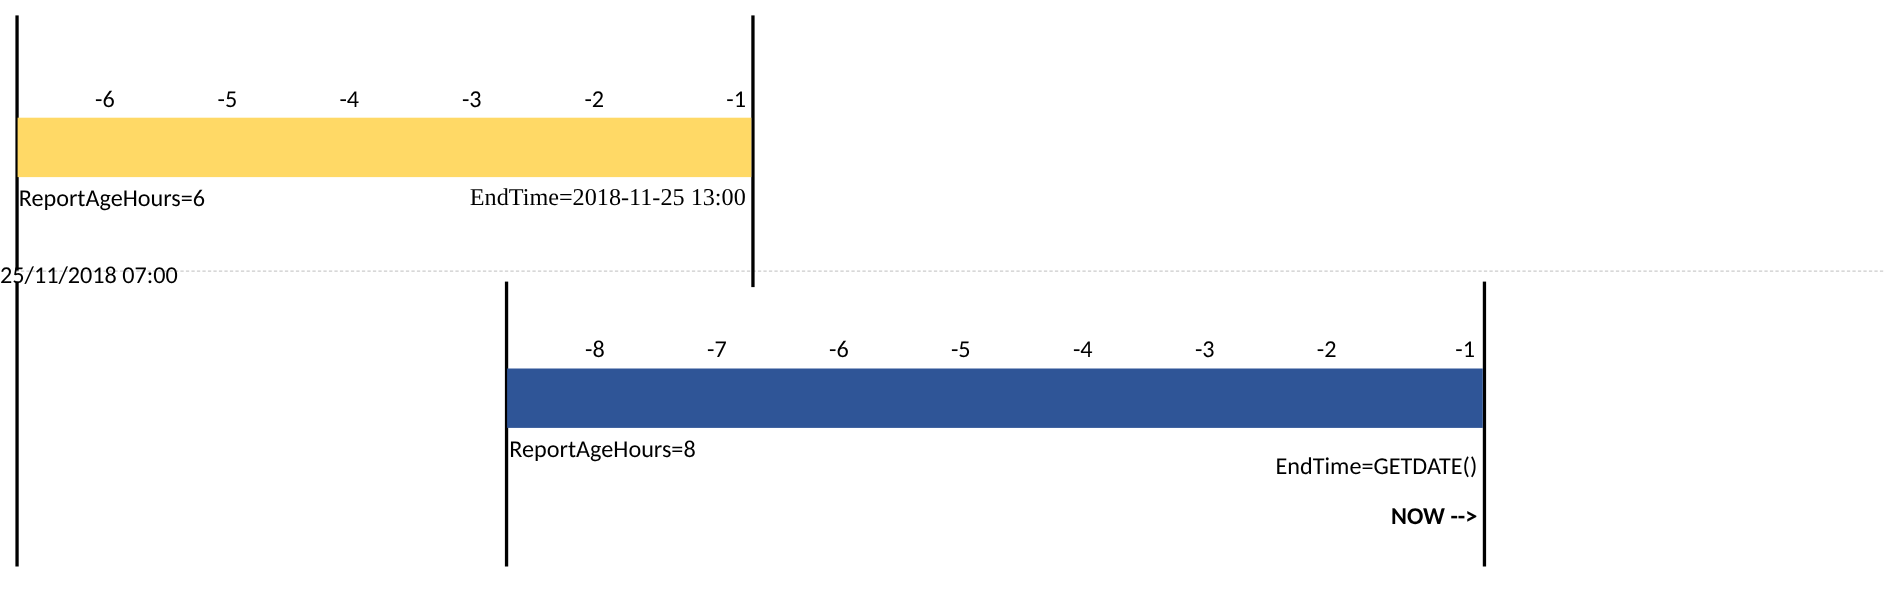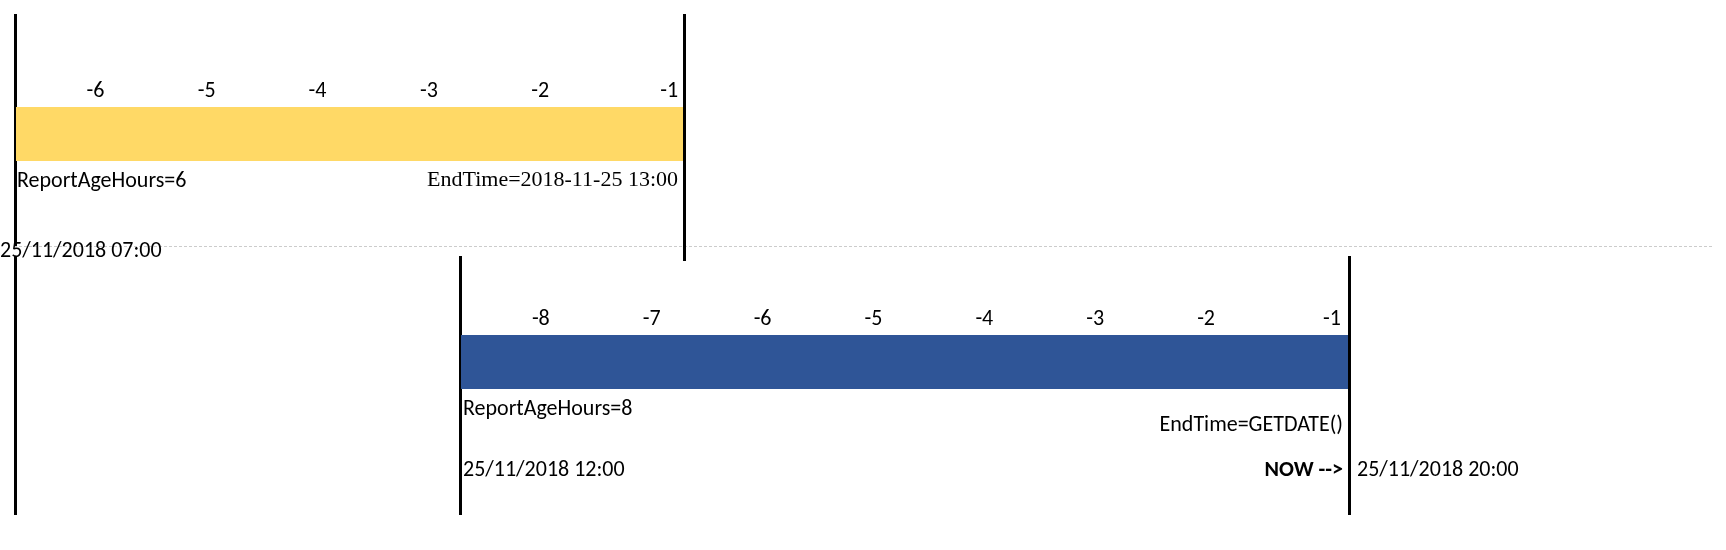--- a/index.html
+++ b/index.html
@@ -199,18 +199,16 @@
       <span class="tick" style="left:59%">-4</span>
       <span class="tick" style="left:71.5%">-3</span>
       <span class="tick" style="left:84%">-2</span>
       <span class="tick last" style="left:99%">-1</span>
     </div>
 
     <div class="bar-blue"></div>
 
     <div class="bottom-label-left">ReportAgeHours=8</div>
     <div class="bottom-label-right">EndTime=GETDATE()</div>
-    <div class="bottom-start-time">25/11/2018 12:00</div>
     <div class="now-label">NOW --&gt;</div>
-    <div class="bottom-end-time">25/11/2018 20:00</div>
   </div>
 
 </div>
 
 </body></html>

